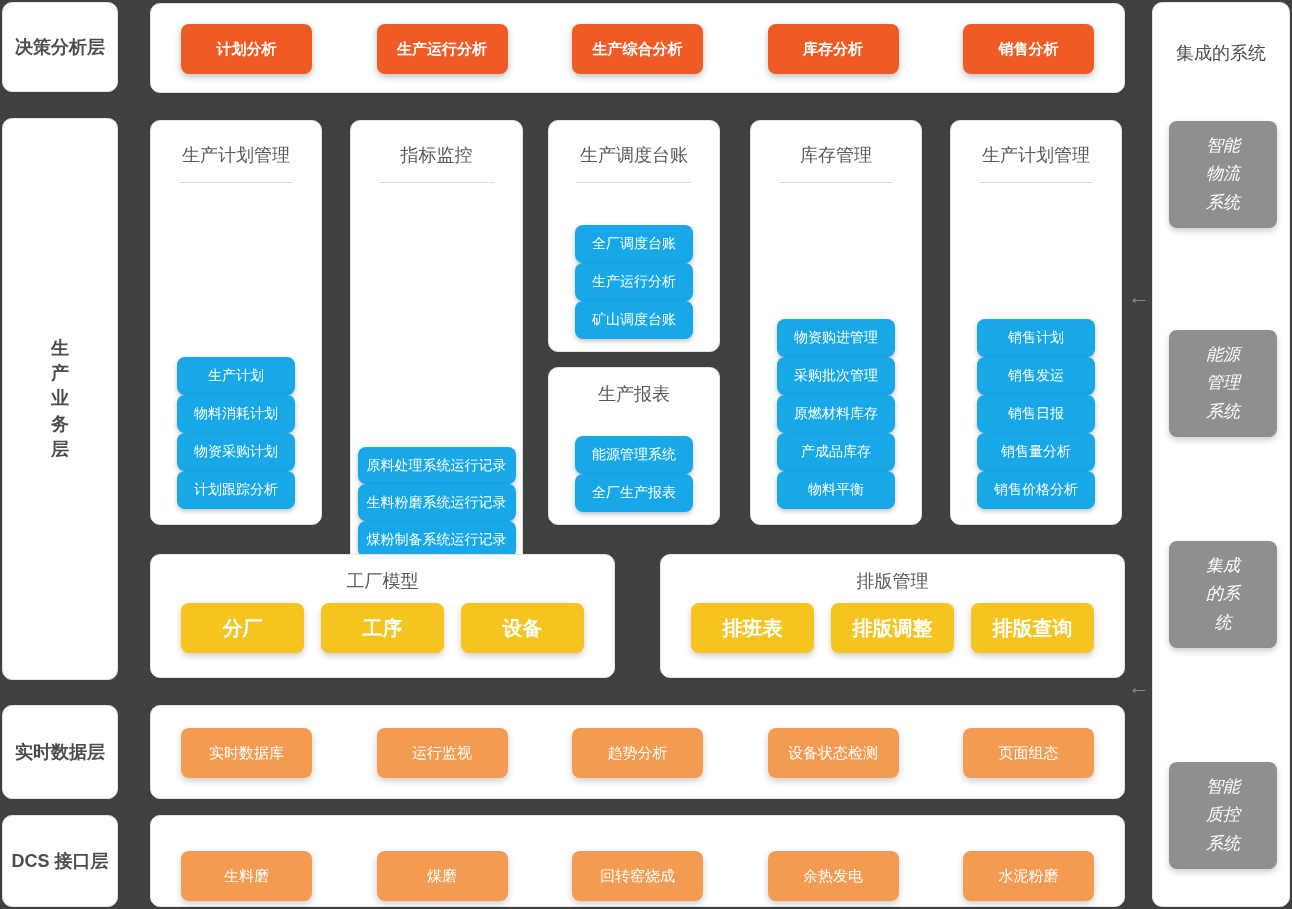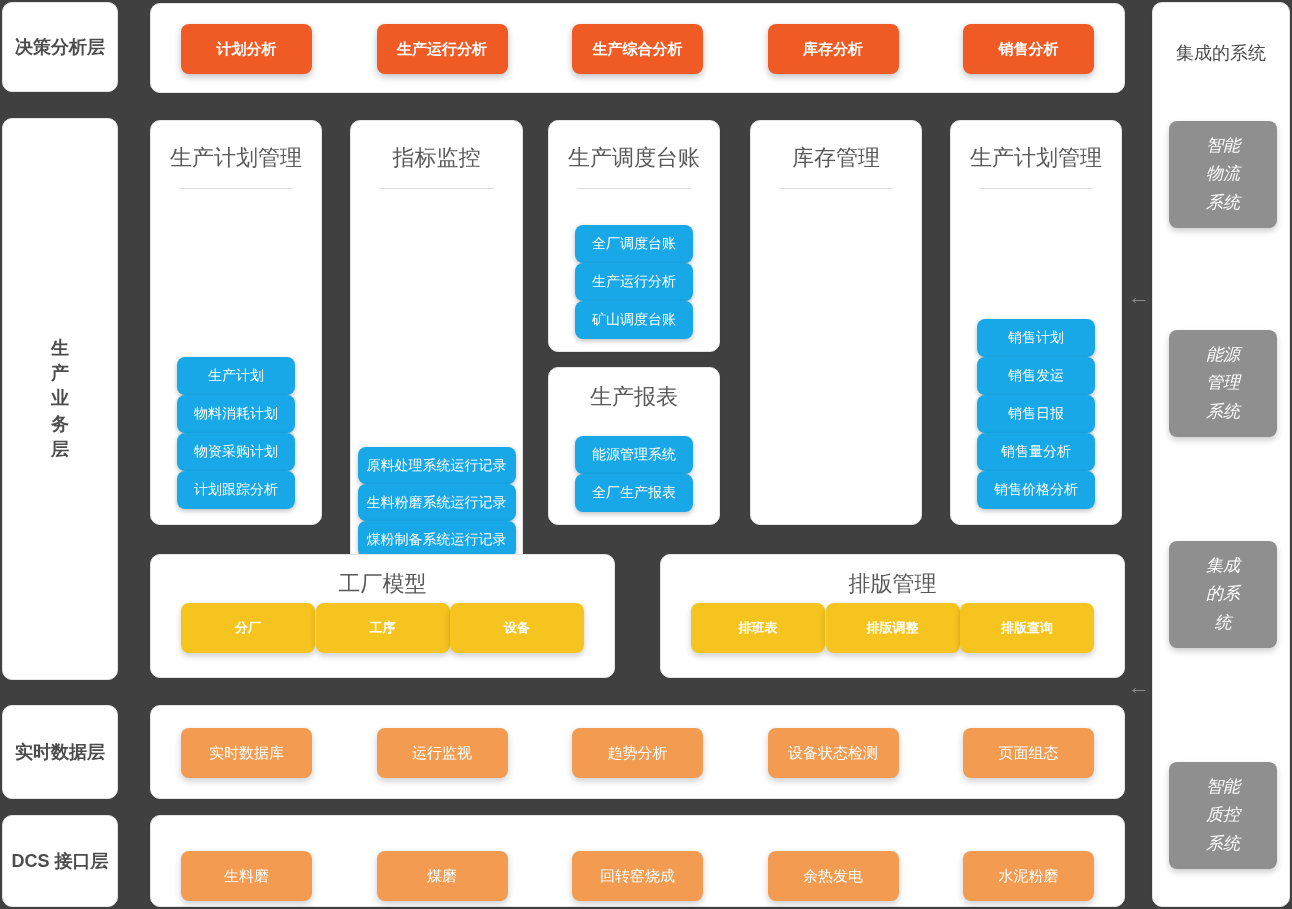--- a/index.html
+++ b/index.html
@@ -28,27 +28,27 @@
 
   .chip{display:flex;align-items:center;justify-content:center;color:#fff;
         border-radius:8px;box-sizing:border-box;text-align:center;cursor:pointer;}
   .chip.red{background:var(--c-red);width:131px;height:50px;font-size:15px;font-weight:600;
         box-shadow:0 3px 7px rgba(0,0,0,.25);}
   .chip.orange{background:var(--c-orange);width:131px;height:50px;font-size:15px;font-weight:500;
         box-shadow:0 3px 7px rgba(0,0,0,.2);}
   .chip.blue{background:var(--c-blue);width:118px;height:38px;font-size:14px;font-weight:500;
         box-shadow:0 2px 5px rgba(0,0,0,.25);flex:0 0 auto;}
   .chip.blue.wide{width:158px;height:37px;}
-  .chip.yellow{background:var(--c-yellow);width:134px;height:50px;font-size:13px;font-weight:600;
+  .chip.yellow{background:var(--c-yellow);width:123px;height:50px;font-size:20px;font-weight:600;
         box-shadow:0 3px 6px rgba(0,0,0,.2);font-family:Liberation Serif, serif;}
 
   .chip-row{position:absolute;left:0;right:0;padding:0 30px;display:flex;
         justify-content:space-between;}
 
-  .panel-title{text-align:center;color:var(--c-title);font-size:22px;margin-top:22px;
+  .panel-title{text-align:center;color:var(--c-title);font-size:18px;margin-top:22px;
         white-space:nowrap;}
   .panel-divider{width:67%;margin:15px auto 0;height:0;border-top:1px solid #dcdcdc;}
   .panel-body{position:absolute;left:0;right:0;display:flex;flex-direction:column;
         align-items:center;justify-content:flex-end;}
 
   .sidebar-title{position:absolute;top:38px;left:0;right:0;text-align:center;
         color:var(--c-label);font-weight:normal;font-size:18px;}
   .sys-box{position:absolute;left:16px;width:108px;height:107px;background:var(--c-gray);
         border-radius:8px;color:#fff;display:flex;align-items:center;justify-content:center;
         box-shadow:0 3px 6px rgba(0,0,0,.2);font-style:italic;}
@@ -157,20 +157,27 @@
     <div class="panel" style="left: 548px; top: 367px; width: 172px; height: 158px;">
       <div class="panel-title" style="margin-top: 14px;">生产报表</div>
       <div class="panel-body" style="top: 46px; bottom: 12px;">
         <div class="chip blue">能源管理系统</div>
         <div class="chip blue">全厂生产报表</div>
       </div>
     </div>
     <div class="panel" style="left: 750px; top: 120px; width: 172px; height: 405px;">
       <div class="panel-title">库存管理</div>
       <div class="panel-divider"></div>
+      <div class="panel-body" style="top: 88px; bottom: 15px;">
+        <div class="chip blue">物资购进管理</div>
+        <div class="chip blue">采购批次管理</div>
+        <div class="chip blue">原燃材料库存</div>
+        <div class="chip blue">产成品库存</div>
+        <div class="chip blue">物料平衡</div>
+      </div>
     </div>
     <div class="panel" style="left: 950px; top: 120px; width: 172px; height: 405px;">
       <div class="panel-title">生产计划管理</div>
       <div class="panel-divider"></div>
       <div class="panel-body" style="top: 88px; bottom: 15px;">
         <div class="chip blue">销售计划</div>
         <div class="chip blue">销售发运</div>
         <div class="chip blue">销售日报</div>
         <div class="chip blue">销售量分析</div>
         <div class="chip blue">销售价格分析</div>

